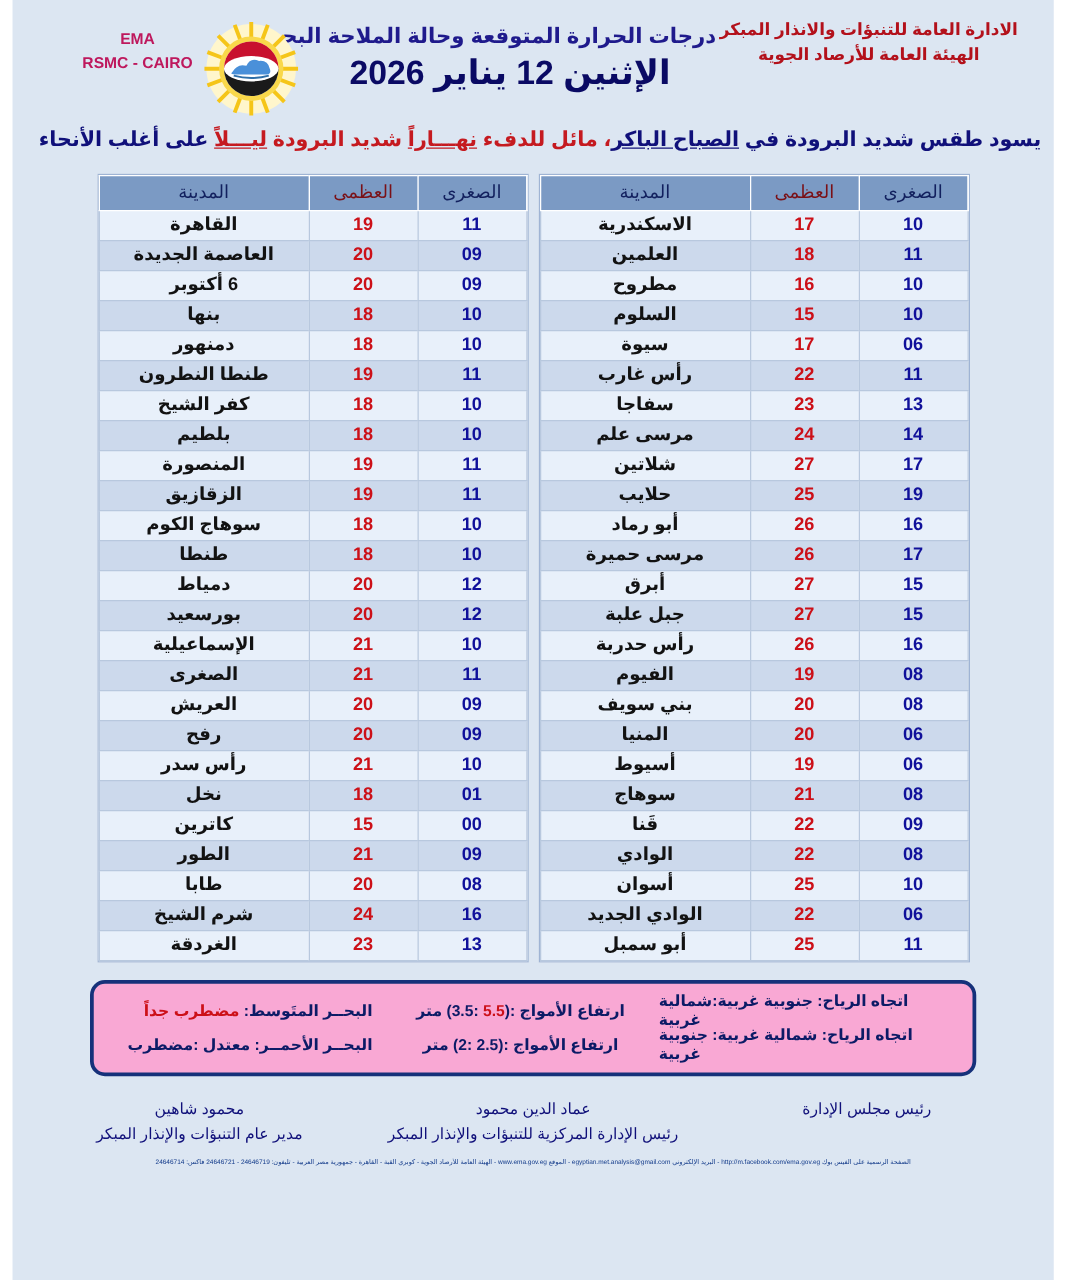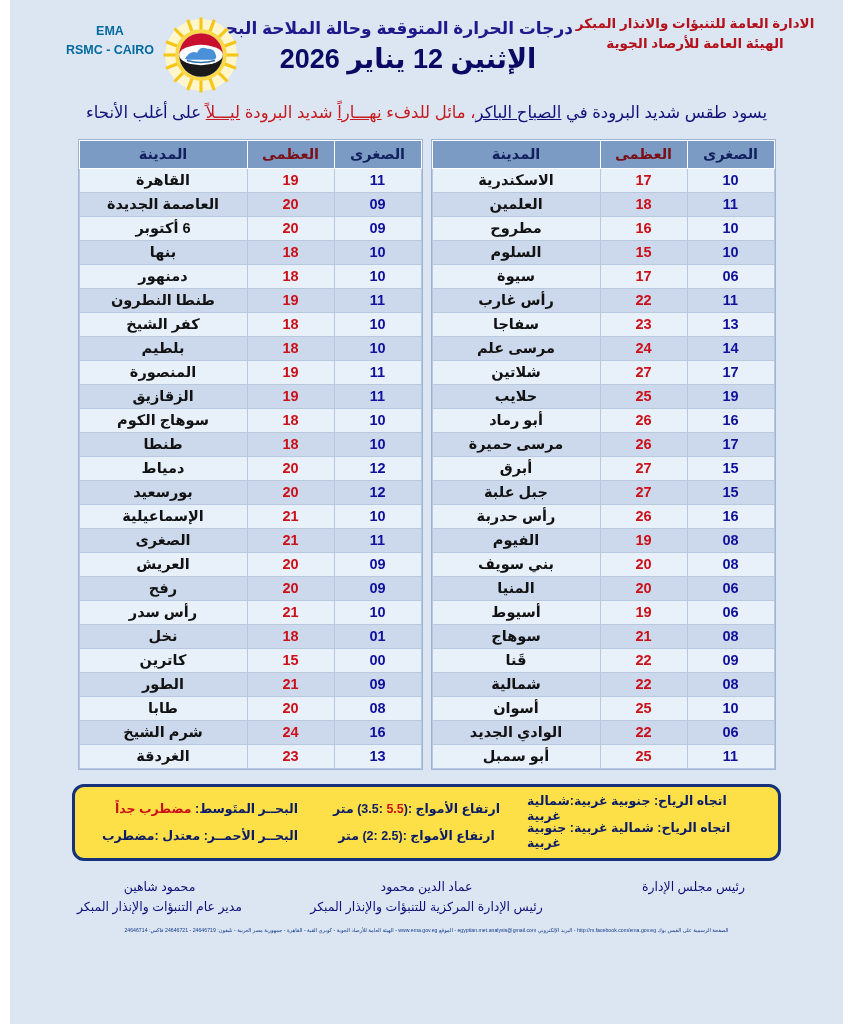--- a/index.html
+++ b/index.html
@@ -72,39 +72,39 @@
     font-size: 27px;
     margin-top: 3px;
     white-space: nowrap;
   }
   .hdr-ema {
     position: absolute;
     top: 22px;
     left: 0;
     width: 220px;
     text-align: center;
-    color: #0369a1;
+    color: #be185d;
     font-weight: bold;
     font-size: 12.5px;
     line-height: 1.55;
     direction: ltr;
   }
   .logo {
     position: absolute;
     top: 16px;
     left: 162px;
     width: 78px;
     height: 78px;
   }
 
   .banner {
-    text-align: center;
+    text-align: right;
     margin-top: 4px;
     font-size: 16.5px;
-    font-weight: normal;
+    font-weight: bold;
     color: #10107a;
     line-height: 1.5;
     padding: 0 20px;
     white-space: nowrap;
   }
   .banner .red { color: #c51a20; }
   .banner .u { text-decoration: underline; }
 
   
   .tables {
@@ -123,21 +123,21 @@
   }
   table.wx {
     width: 100%;
     border-collapse: collapse;
     table-layout: fixed;
   }
   table.wx th {
     background: #7b9ac4;
     color: #12205e;
     font-size: 14.5px;
-    font-weight: bold;
+    font-weight: normal;
     padding: 5px 4px 6px 4px;
     border: 1px solid #ffffff;
     height: 25px;
     box-sizing: border-box;
     margin-left: 28px;
   }
   table.wx th.max-h { color: #7a1016; }
   table.wx th.city-h { width: 168px; }
   table.wx th.max-h, table.wx th.min-h { width: 87px; }
   table.wx td {
@@ -164,21 +164,21 @@
     text-align: center;
     color: #10109a;
     font-size: 15px;
   }
 
   
   .marine {
     margin: 14px 72px 0 72px;
     border: 3px solid #16317a;
     border-radius: 12px;
-    background: #fde047;
+    background: #f9a8d4;
     padding: 8px 16px 9px 16px;
     box-sizing: border-box;
   }
   .marine-row {
     display: flex;
     flex-direction: row;
     align-items: center;
     height: 27px;
   }
   .m-sea {
@@ -416,21 +416,21 @@
               <td class="city">سوهاج</td>
             </tr>
             <tr>
               <td class="tmin">09</td>
               <td class="tmax">22</td>
               <td class="city">قَنا</td>
             </tr>
             <tr>
               <td class="tmin">08</td>
               <td class="tmax">22</td>
-              <td class="city">شمالية</td>
+              <td class="city">الوادي</td>
             </tr>
             <tr>
               <td class="tmin">10</td>
               <td class="tmax">25</td>
               <td class="city">أسوان</td>
             </tr>
             <tr>
               <td class="tmin">06</td>
               <td class="tmax">22</td>
               <td class="city">الوادي الجديد</td>

